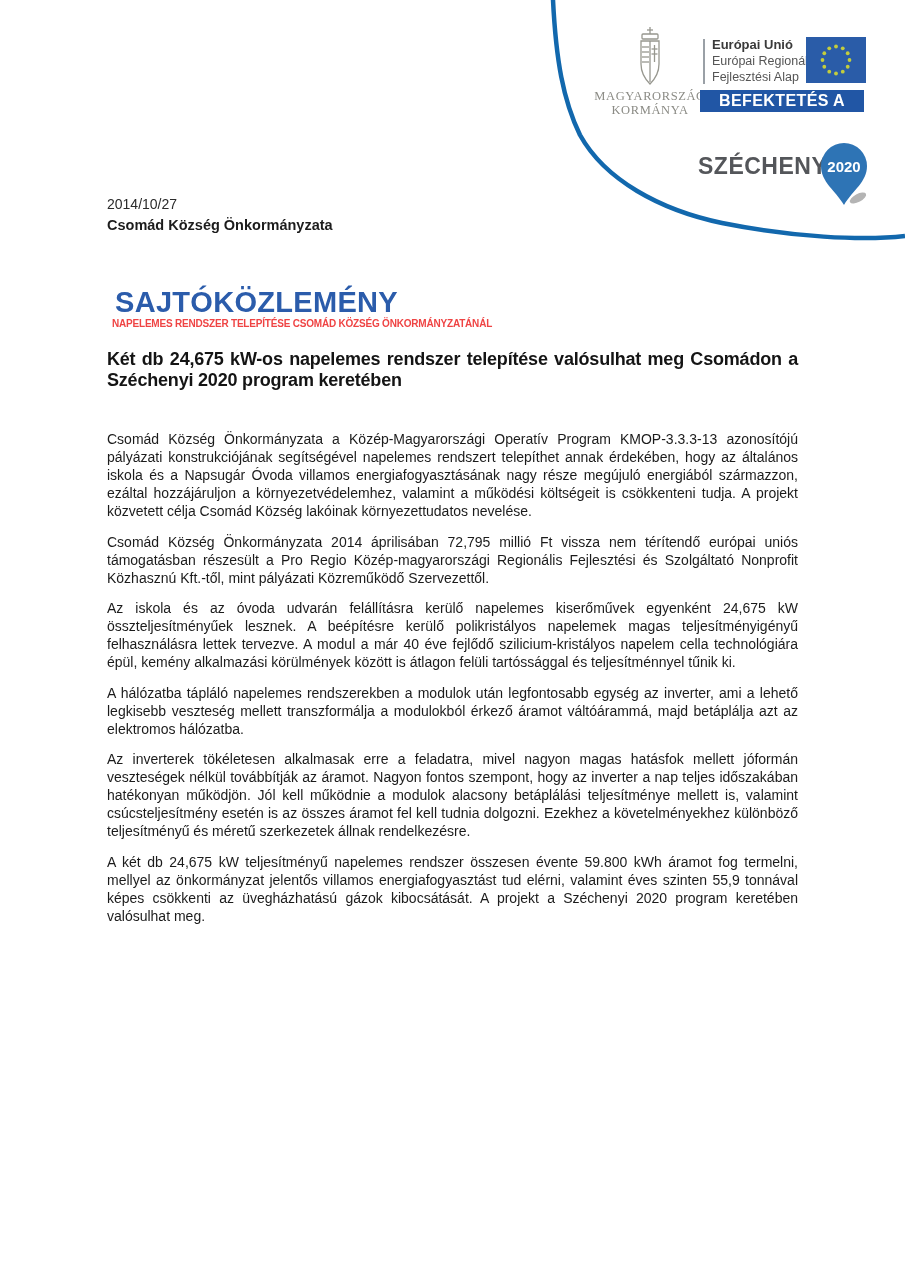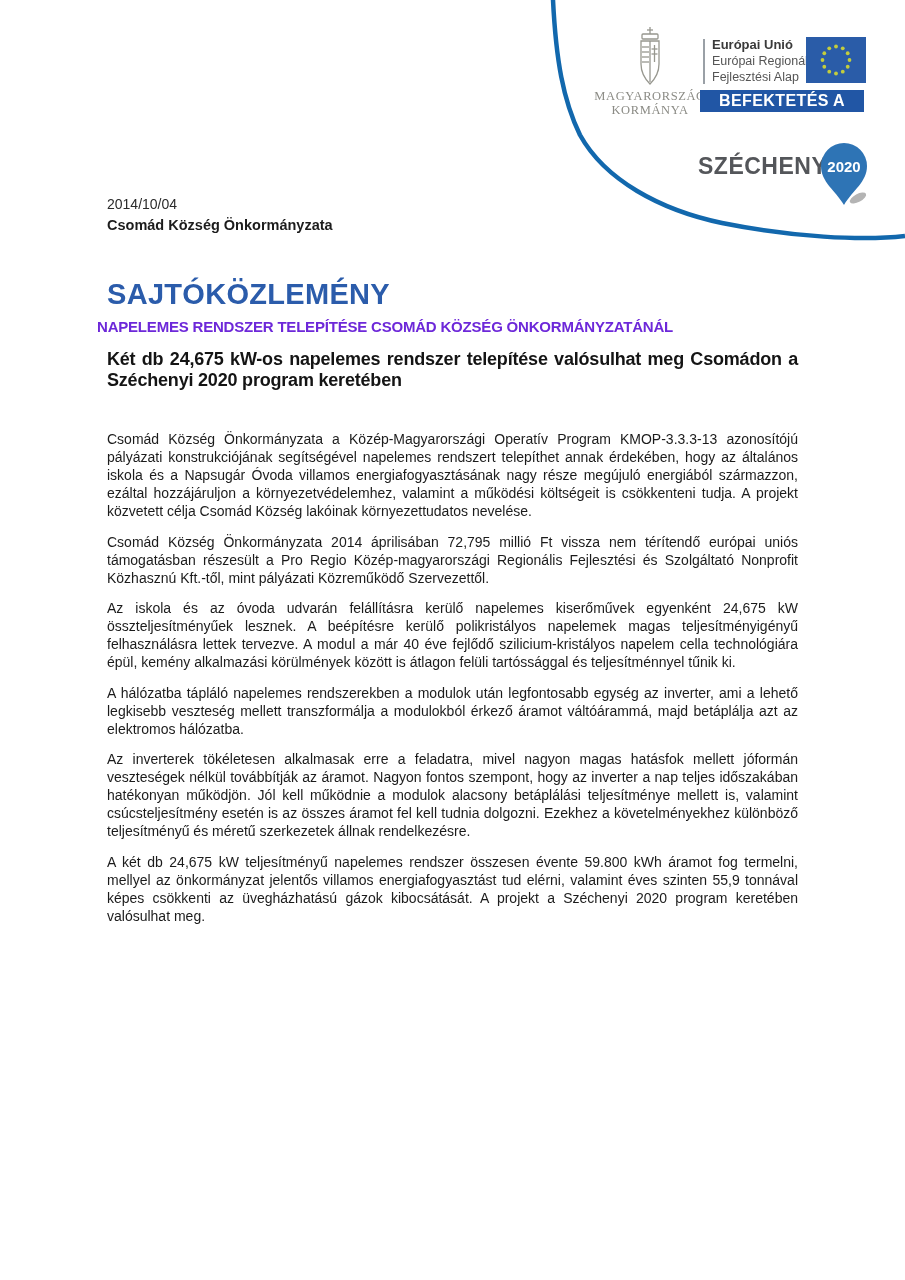--- a/index.html
+++ b/index.html
@@ -37,26 +37,26 @@
   .szechenyi{position:absolute;left:698px;top:140px;width:185px;height:70px;}
   .sz-name{
     position:absolute;left:0;top:13px;
     font-size:23px;font-weight:bold;color:#54565a;letter-spacing:0.5px;
   }
   .sz-pin{position:absolute;left:120px;top:2px;}
   
   .date{position:absolute;left:107px;top:196px;font-size:14px;color:#2b2b2b;}
   .org{position:absolute;left:107px;top:217px;font-size:14.5px;font-weight:bold;color:#1c1c1c;}
   .title{
-    position:absolute;left:107px;top:278px;margin:0;
+    position:absolute;left:107px;top:278px;margin:8px;
     font-size:29px;font-weight:bold;color:#2b5cab;letter-spacing:0.3px;
   }
   .headline{
-    position:absolute;left:97px;top:318px;margin:0;width:691px;
-    font-size:15px;font-weight:bold;color:#6d28d9;letter-spacing:-0.2px;
+    position:absolute;left:112px;top:318px;margin:0;width:691px;
+    font-size:10px;font-weight:bold;color:#ef4444;letter-spacing:-0.2px;
   }
   .subtitle{
     position:absolute;left:107px;top:349px;width:691px;
     font-size:18px;font-weight:bold;line-height:21px;
     text-align:justify;color:#141414;letter-spacing:-0.2px;
   }
   .bodytext{
     position:absolute;left:107px;top:430px;width:691px;
     font-size:14px;line-height:18px;text-align:justify;color:#1b1b1b;
   }
@@ -122,21 +122,21 @@
 
   <div class="szechenyi">
     <span class="sz-name">SZÉCHENYI</span>
     <svg class="sz-pin" width="52" height="64" viewBox="0 0 52 64">
       <ellipse cx="40" cy="56" rx="9" ry="4" fill="#b4b4b4" transform="rotate(-28 40 56)"></ellipse>
       <path d="M26 63 C17 48 3 40 3 24 A23 23 0 0 1 49 24 C49 40 35 48 26 63 Z" fill="#2e74b5"></path>
       <text x="26" y="30" text-anchor="middle" font-size="15" font-weight="bold" fill="#ffffff">2020</text>
     </svg>
   </div>
 
-  <div class="date">2014/10/04</div>
+  <div class="date">2014/10/27</div>
   <div class="org">Csomád Község Önkormányzata</div>
   <h1 class="title">SAJTÓKÖZLEMÉNY</h1>
   <h2 class="headline">NAPELEMES RENDSZER TELEPÍTÉSE CSOMÁD KÖZSÉG ÖNKORMÁNYZATÁNÁL</h2>
   <div class="subtitle">Két db 24,675 kW-os napelemes rendszer telepítése valósulhat meg Csomádon a Széchenyi 2020 program keretében</div>
 
   <div class="bodytext">
     <p>Csomád Község Önkormányzata a Közép-Magyarországi Operatív Program KMOP-3.3.3-13 azonosítójú pályázati konstrukciójának segítségével napelemes rendszert telepíthet annak érdekében, hogy az általános iskola és a Napsugár Óvoda villamos energiafogyasztásának nagy része megújuló energiából származzon, ezáltal hozzájáruljon a környezetvédelemhez, valamint a működési költségeit is csökkenteni tudja. A projekt közvetett célja Csomád Község lakóinak környezettudatos nevelése.</p>
     <p>Csomád Község Önkormányzata 2014 áprilisában 72,795 millió Ft vissza nem térítendő európai uniós támogatásban részesült a Pro Regio Közép-magyarországi Regionális Fejlesztési és Szolgáltató Nonprofit Közhasznú Kft.-től, mint pályázati Közreműködő Szervezettől.</p>
     <p>Az iskola és az óvoda udvarán felállításra kerülő napelemes kiserőművek egyenként 24,675 kW összteljesítményűek lesznek. A beépítésre kerülő polikristályos napelemek magas teljesítményigényű felhasználásra lettek tervezve. A modul a már 40 éve fejlődő szilicium-kristályos napelem cella technológiára épül, kemény alkalmazási körülmények között is átlagon felüli tartóssággal és teljesítménnyel tűnik ki.</p>
     <p>A hálózatba tápláló napelemes rendszerekben a modulok után legfontosabb egység az inverter, ami a lehető legkisebb veszteség mellett transzformálja a modulokból érkező áramot váltóárammá, majd betáplálja azt az elektromos hálózatba.</p>

